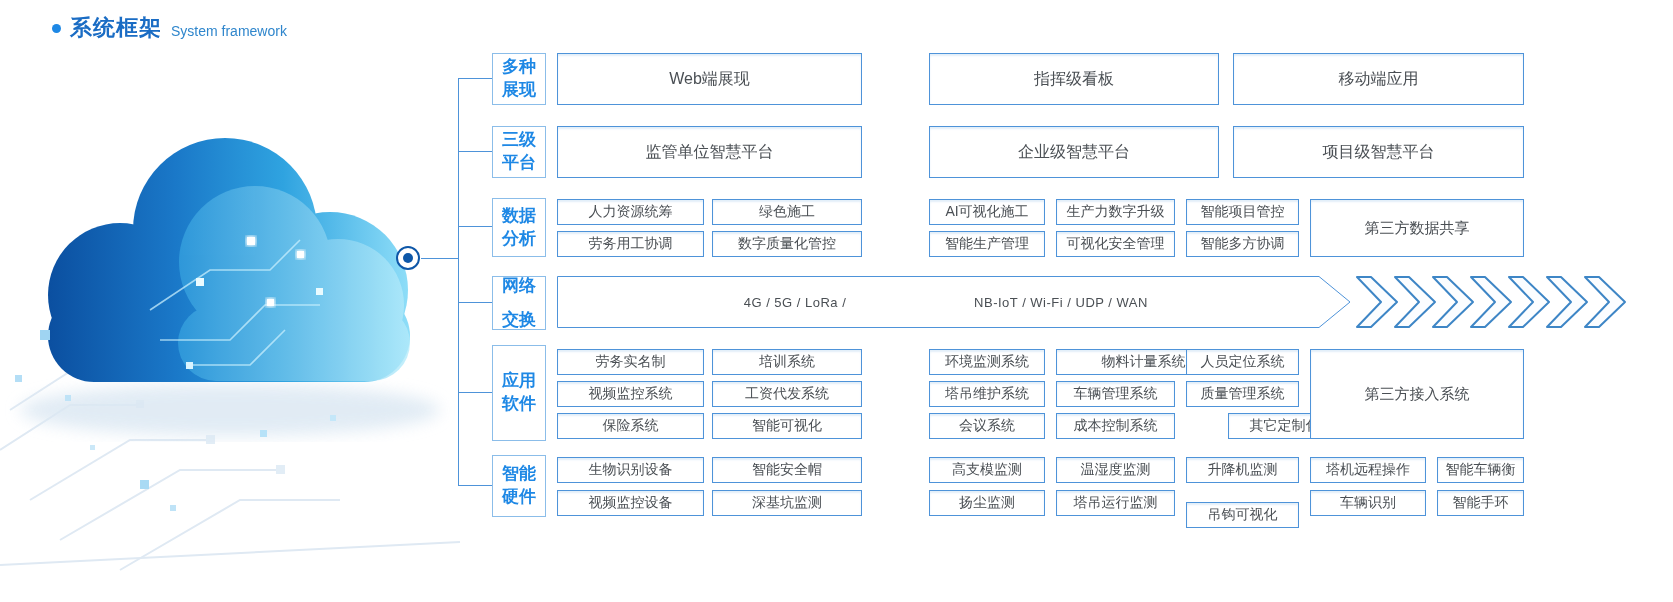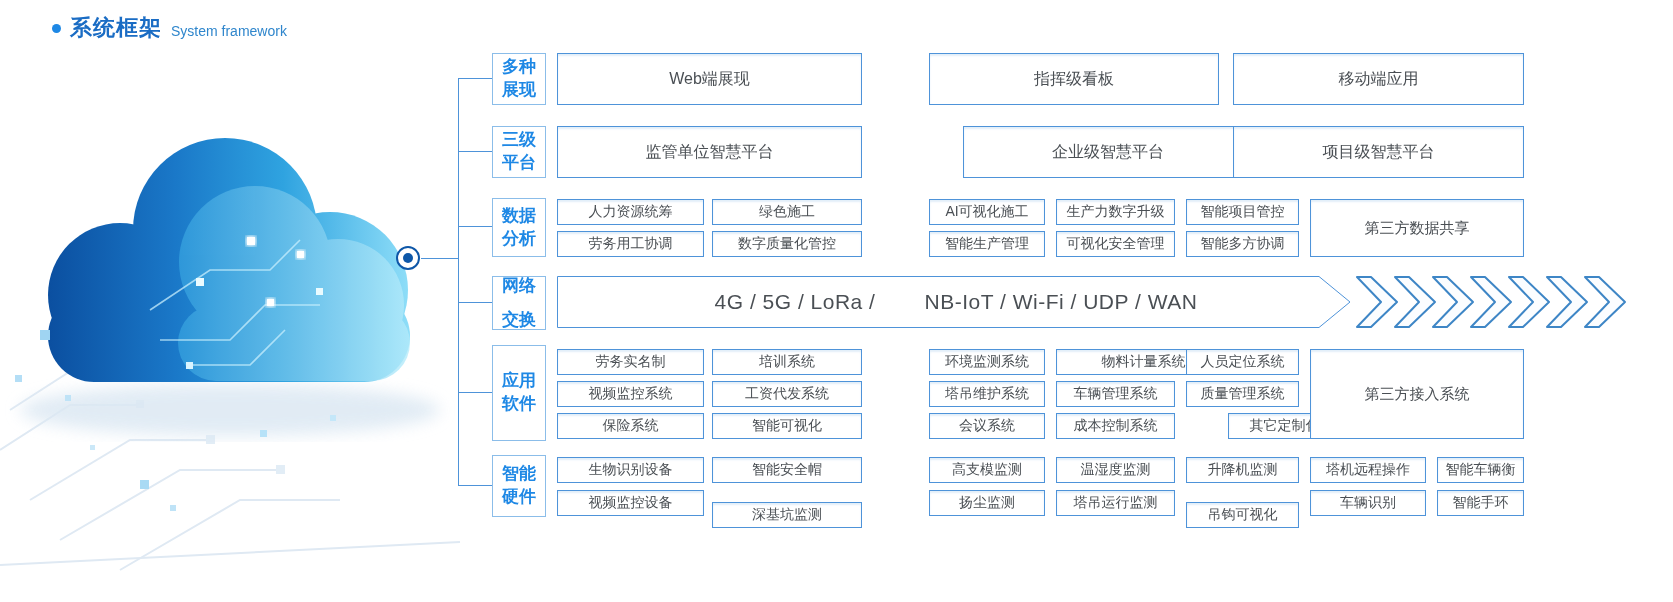--- a/index.html
+++ b/index.html
@@ -26,21 +26,21 @@
   .hline{height:1px;}
   .vline{width:1px;}
   
   .node{position:absolute;left:396px;top:246px;width:24px;height:24px;border:2px solid #0e57a8;
         border-radius:50%;background:#fff;display:flex;align-items:center;justify-content:center;box-sizing:border-box;}
   .node-dot{width:10px;height:10px;border-radius:50%;background:#0e57a8;}
   
   .band-wrap{position:absolute;left:557px;top:276px;width:800px;height:52px;}
   .band-text{position:absolute;left:0;top:0;width:100%;height:100%;}
   .band-text span{position:absolute;top:0;height:100%;display:flex;align-items:center;justify-content:center;
-        font-size:21px;color:var(--boxtext,#4a4f54);letter-spacing:.5px;}
+        font-size:13px;color:var(--boxtext,#4a4f54);letter-spacing:.5px;}
   .seg1{left:98px;width:280px;}
   .seg2{left:359px;width:290px;}
   .chevrons{position:absolute;left:1356px;top:276px;}
 </style>
 </head>
 <body>
 
 <div class="stage">
 
   <div class="title">
@@ -163,21 +163,21 @@
   <div class="cat" style="top:455px;height:60px;">
     <span>智能</span>
     <span>硬件</span>
   </div>
 
   <div class="box lg" style="left:557px;top:53px;width:303px;height:50px;">Web端展现</div>
   <div class="box lg" style="left:929px;top:53px;width:288px;height:50px;">指挥级看板</div>
   <div class="box lg" style="left:1233px;top:53px;width:289px;height:50px;">移动端应用</div>
 
   <div class="box lg" style="left:557px;top:126px;width:303px;height:50px;">监管单位智慧平台</div>
-  <div class="box lg" style="left:929px;top:126px;width:288px;height:50px;margin-left:34px;">企业级智慧平台</div>
+  <div class="box lg" style="left:929px;top:126px;width:288px;height:50px;">企业级智慧平台</div>
   <div class="box lg" style="left:1233px;top:126px;width:289px;height:50px;font-family:Liberation Mono, monospace;">项目级智慧平台</div>
 
   <div class="box" style="left:557px;top:199px;width:145px;height:24px;">人力资源统筹</div>
   <div class="box" style="left:712px;top:199px;width:148px;height:24px;">绿色施工</div>
   <div class="box" style="left:929px;top:199px;width:114px;height:24px;">AI可视化施工</div>
   <div class="box" style="left:1056px;top:199px;width:117px;height:24px;">生产力数字升级</div>
   <div class="box" style="left:1186px;top:199px;width:111px;height:24px;">智能项目管控</div>
   <div class="box" style="left:557px;top:231px;width:145px;height:24px;">劳务用工协调</div>
   <div class="box" style="left:712px;top:231px;width:148px;height:24px;">数字质量化管控</div>
   <div class="box" style="left:929px;top:231px;width:114px;height:24px;">智能生产管理</div>
@@ -224,20 +224,20 @@
   <div class="box md" style="left:1310px;top:349px;width:212px;height:88px;">第三方接入系统</div>
 
   <div class="box" style="left:557px;top:457px;width:145px;height:24px;">生物识别设备</div>
   <div class="box" style="left:712px;top:457px;width:148px;height:24px;">智能安全帽</div>
   <div class="box" style="left:929px;top:457px;width:114px;height:24px;">高支模监测</div>
   <div class="box" style="left:1056px;top:457px;width:117px;height:24px;">温湿度监测</div>
   <div class="box" style="left:1186px;top:457px;width:111px;height:24px;">升降机监测</div>
   <div class="box" style="left:1310px;top:457px;width:114px;height:24px;">塔机远程操作</div>
   <div class="box" style="left:1437px;top:457px;width:85px;height:24px;">智能车辆衡</div>
   <div class="box" style="left:557px;top:490px;width:145px;height:24px;">视频监控设备</div>
-  <div class="box" style="left:712px;top:502px;width:148px;height:24px;">深基坑监测</div>
+  <div class="box" style="left:712px;top:490px;width:148px;height:24px;">深基坑监测</div>
   <div class="box" style="left:929px;top:490px;width:114px;height:24px;">扬尘监测</div>
   <div class="box" style="left:1056px;top:490px;width:117px;height:24px;">塔吊运行监测</div>
   <div class="box" style="left:1186px;top:502px;width:111px;height:24px;">吊钩可视化</div>
   <div class="box" style="left:1310px;top:490px;width:114px;height:24px;">车辆识别</div>
   <div class="box" style="left:1437px;top:490px;width:85px;height:24px;">智能手环</div>
 
 </div>
 
 </body></html>

